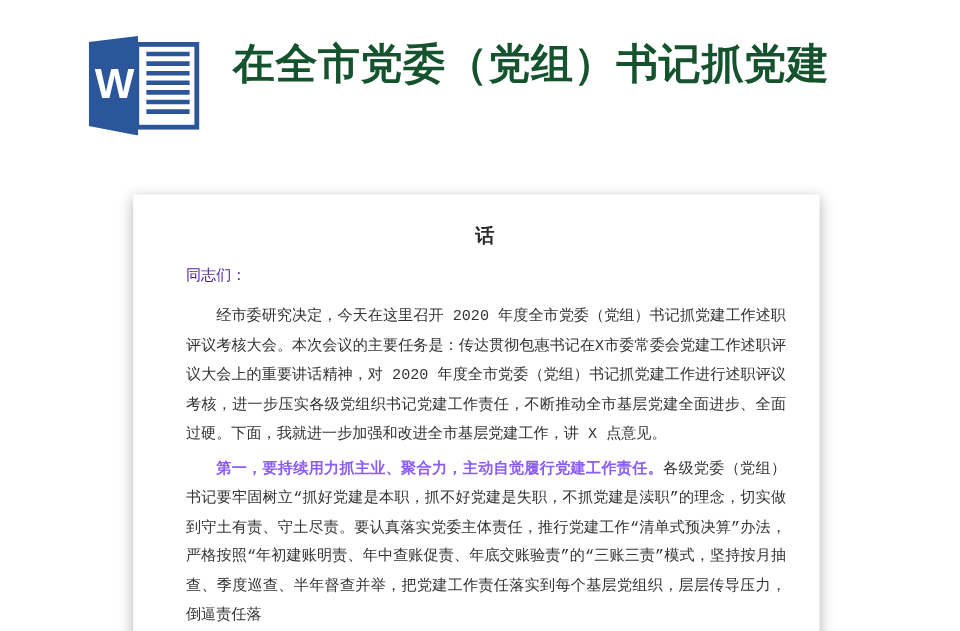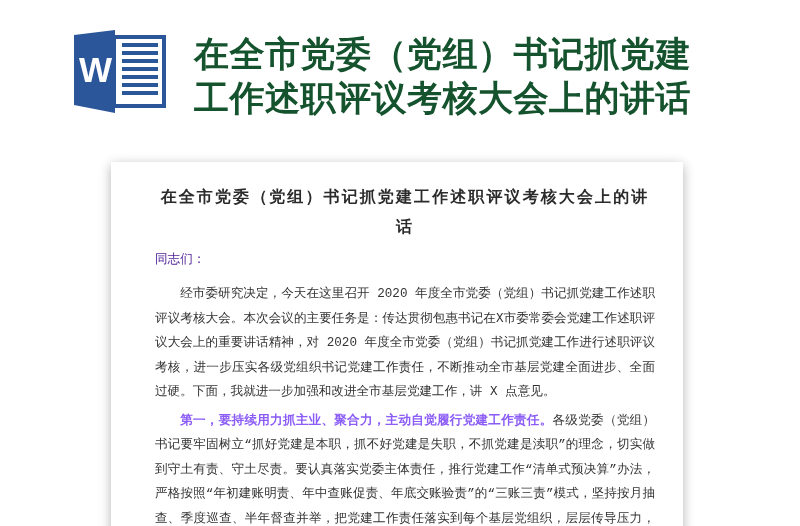--- a/index.html
+++ b/index.html
@@ -81,25 +81,23 @@
       <line x1="48" y1="39" x2="84" y2="39" stroke-width="3.8"></line>
       <line x1="48" y1="47" x2="84" y2="47" stroke-width="3.8"></line>
       <line x1="48" y1="55" x2="84" y2="55" stroke-width="3.8"></line>
       <line x1="48" y1="63" x2="84" y2="63" stroke-width="3.8"></line>
     </g>
     <polygon points="0,5 41,0 41,83 0,75" fill="#2B579A"></polygon>
     <text x="21.5" y="52" text-anchor="middle" font-family="Liberation Sans, sans-serif" font-weight="bold" font-size="35" fill="#ffffff">W</text>
   </svg>
   <h1 class="header-title">
     <div>在全市党委（党组）书记抓党建</div>
-    <div>工作述职评议考核大会上的讲话</div>
   </h1>
 </div>
 
 <div class="doc-page">
   <h2 class="doc-title">
-    <div>在全市党委（党组）书记抓党建工作述职评议考核大会上的讲</div>
     <div>话</div>
   </h2>
   <p class="greeting">同志们：</p>
   <p class="para">经市委研究决定，今天在这里召开 2020 年度全市党委（党组）书记抓党建工作述职评议考核大会。本次会议的主要任务是：传达贯彻包惠书记在X市委常委会党建工作述职评议大会上的重要讲话精神，对 2020 年度全市党委（党组）书记抓党建工作进行述职评议考核，进一步压实各级党组织书记党建工作责任，不断推动全市基层党建全面进步、全面过硬。下面，我就进一步加强和改进全市基层党建工作，讲 X 点意见。</p>
   <p class="para second"><b>第一，要持续用力抓主业、聚合力，主动自觉履行党建工作责任。</b><span>各级党委（党组）书记要牢固树立“抓好党建是本职，抓不好党建是失职，不抓党建是渎职”的理念，切实做到守土有责、守土尽责。要认真落实党委主体责任，推行党建工作“清单式预决算”办法，严格按照“年初建账明责、年中查账促责、年底交账验责”的“三账三责”模式，坚持按月抽查、季度巡查、半年督查并举，把党建工作责任落实到每个基层党组织，层层传导压力，倒逼责任落</span></p>
 </div>
 
 </body></html>

